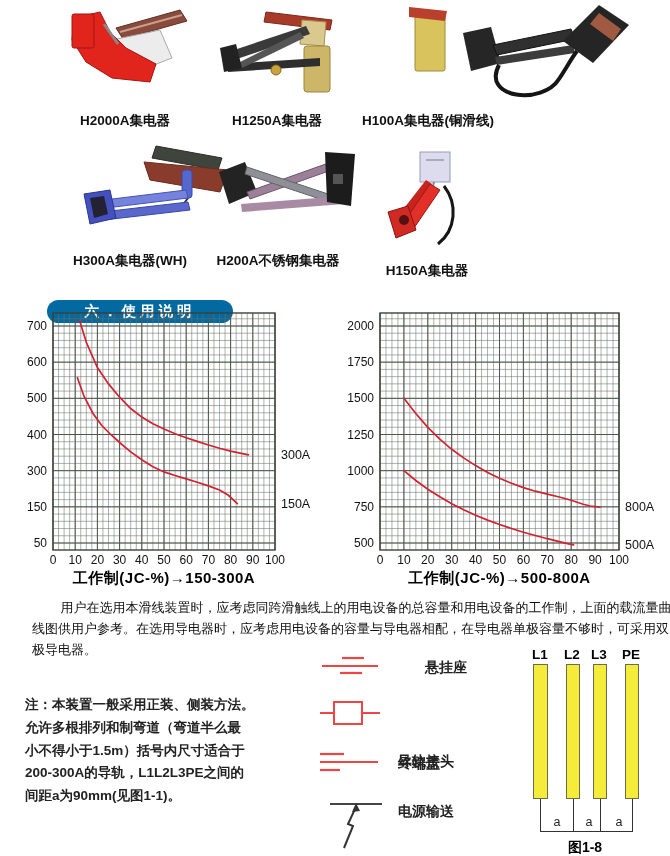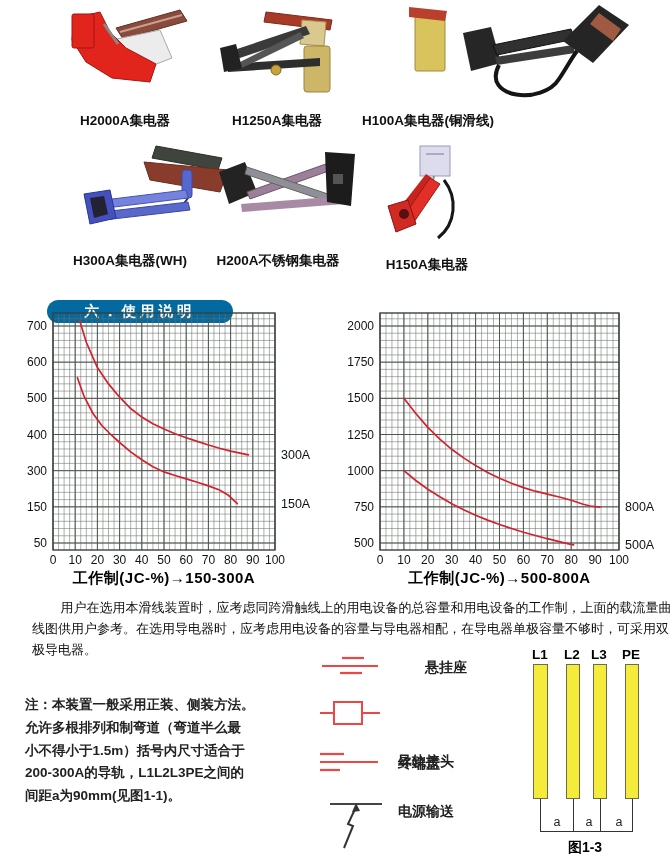--- a/index.html
+++ b/index.html
@@ -90,21 +90,21 @@
       <polygon points="6,24 32,14 44,44 16,56" fill="#232323"></polygon>
       <polygon points="34,44 124,12 127,19 37,51" fill="#9c7f99" stroke="#6a5668"></polygon>
       <polygon points="34,19 124,49 122,56 32,26" fill="#8f8f97" stroke="#666666"></polygon>
       <polygon points="28,56 130,48 131,56 29,64" fill="#a98aa4"></polygon>
       <polygon points="112,4 142,6 138,58 114,54" fill="#1c1c1c"></polygon>
       <rect x="120" y="26" width="10" height="10" fill="#555555"></rect>
     </svg>
     <div class="product-caption" style="left:0;top:112px;width:150px;">H200A不锈钢集电器</div>
   </div>
 
-  <div class="abs" style="left:352px;top:142px;width:150px;height:130px;">
+  <div class="abs" style="left:352px;top:148px;width:150px;height:130px;">
     <svg class="abs" style="left:30px;top:2px;" width="100" height="102" viewBox="0 0 100 102">
       <rect x="38" y="2" width="30" height="30" fill="#dcdcee" stroke="#9a9ab8"></rect>
       <line x1="44" y1="10" x2="62" y2="10" stroke="#aaaabb" stroke-width="2"></line>
       <line x1="52" y1="32" x2="50" y2="40" stroke="#888888" stroke-width="2"></line>
       <polygon points="16,66 44,30 50,34 24,72" fill="#c8241e"></polygon>
       <polygon points="22,72 48,34 58,40 32,78" fill="#e23028" stroke="#9a1a14"></polygon>
       <polygon points="6,62 26,56 34,80 14,88" fill="#d02a22" stroke="#8a1410"></polygon>
       <circle cx="22" cy="70" r="5" fill="#551111"></circle>
       <path d="M62,36 C76,54 74,80 56,94" stroke="#161616" stroke-width="3" fill="none"></path>
     </svg>
@@ -391,16 +391,16 @@
     <div class="bar" style="left:70px;width:14px;"></div>
     <div class="bar" style="left:102px;width:14px;"></div>
     <div class="drop" style="left:17px;"></div>
     <div class="drop" style="left:50px;"></div>
     <div class="drop" style="left:77px;"></div>
     <div class="drop" style="left:109px;"></div>
     <div class="hline" style="left:17px;width:93px;"></div>
     <span class="dim" style="left:22px;">a</span>
     <span class="dim" style="left:54px;">a</span>
     <span class="dim" style="left:84px;">a</span>
-    <div class="fig-caption">图1-3</div>
+    <div class="fig-caption">图1-8</div>
   </div>
 
 </div>
 
 </body></html>

